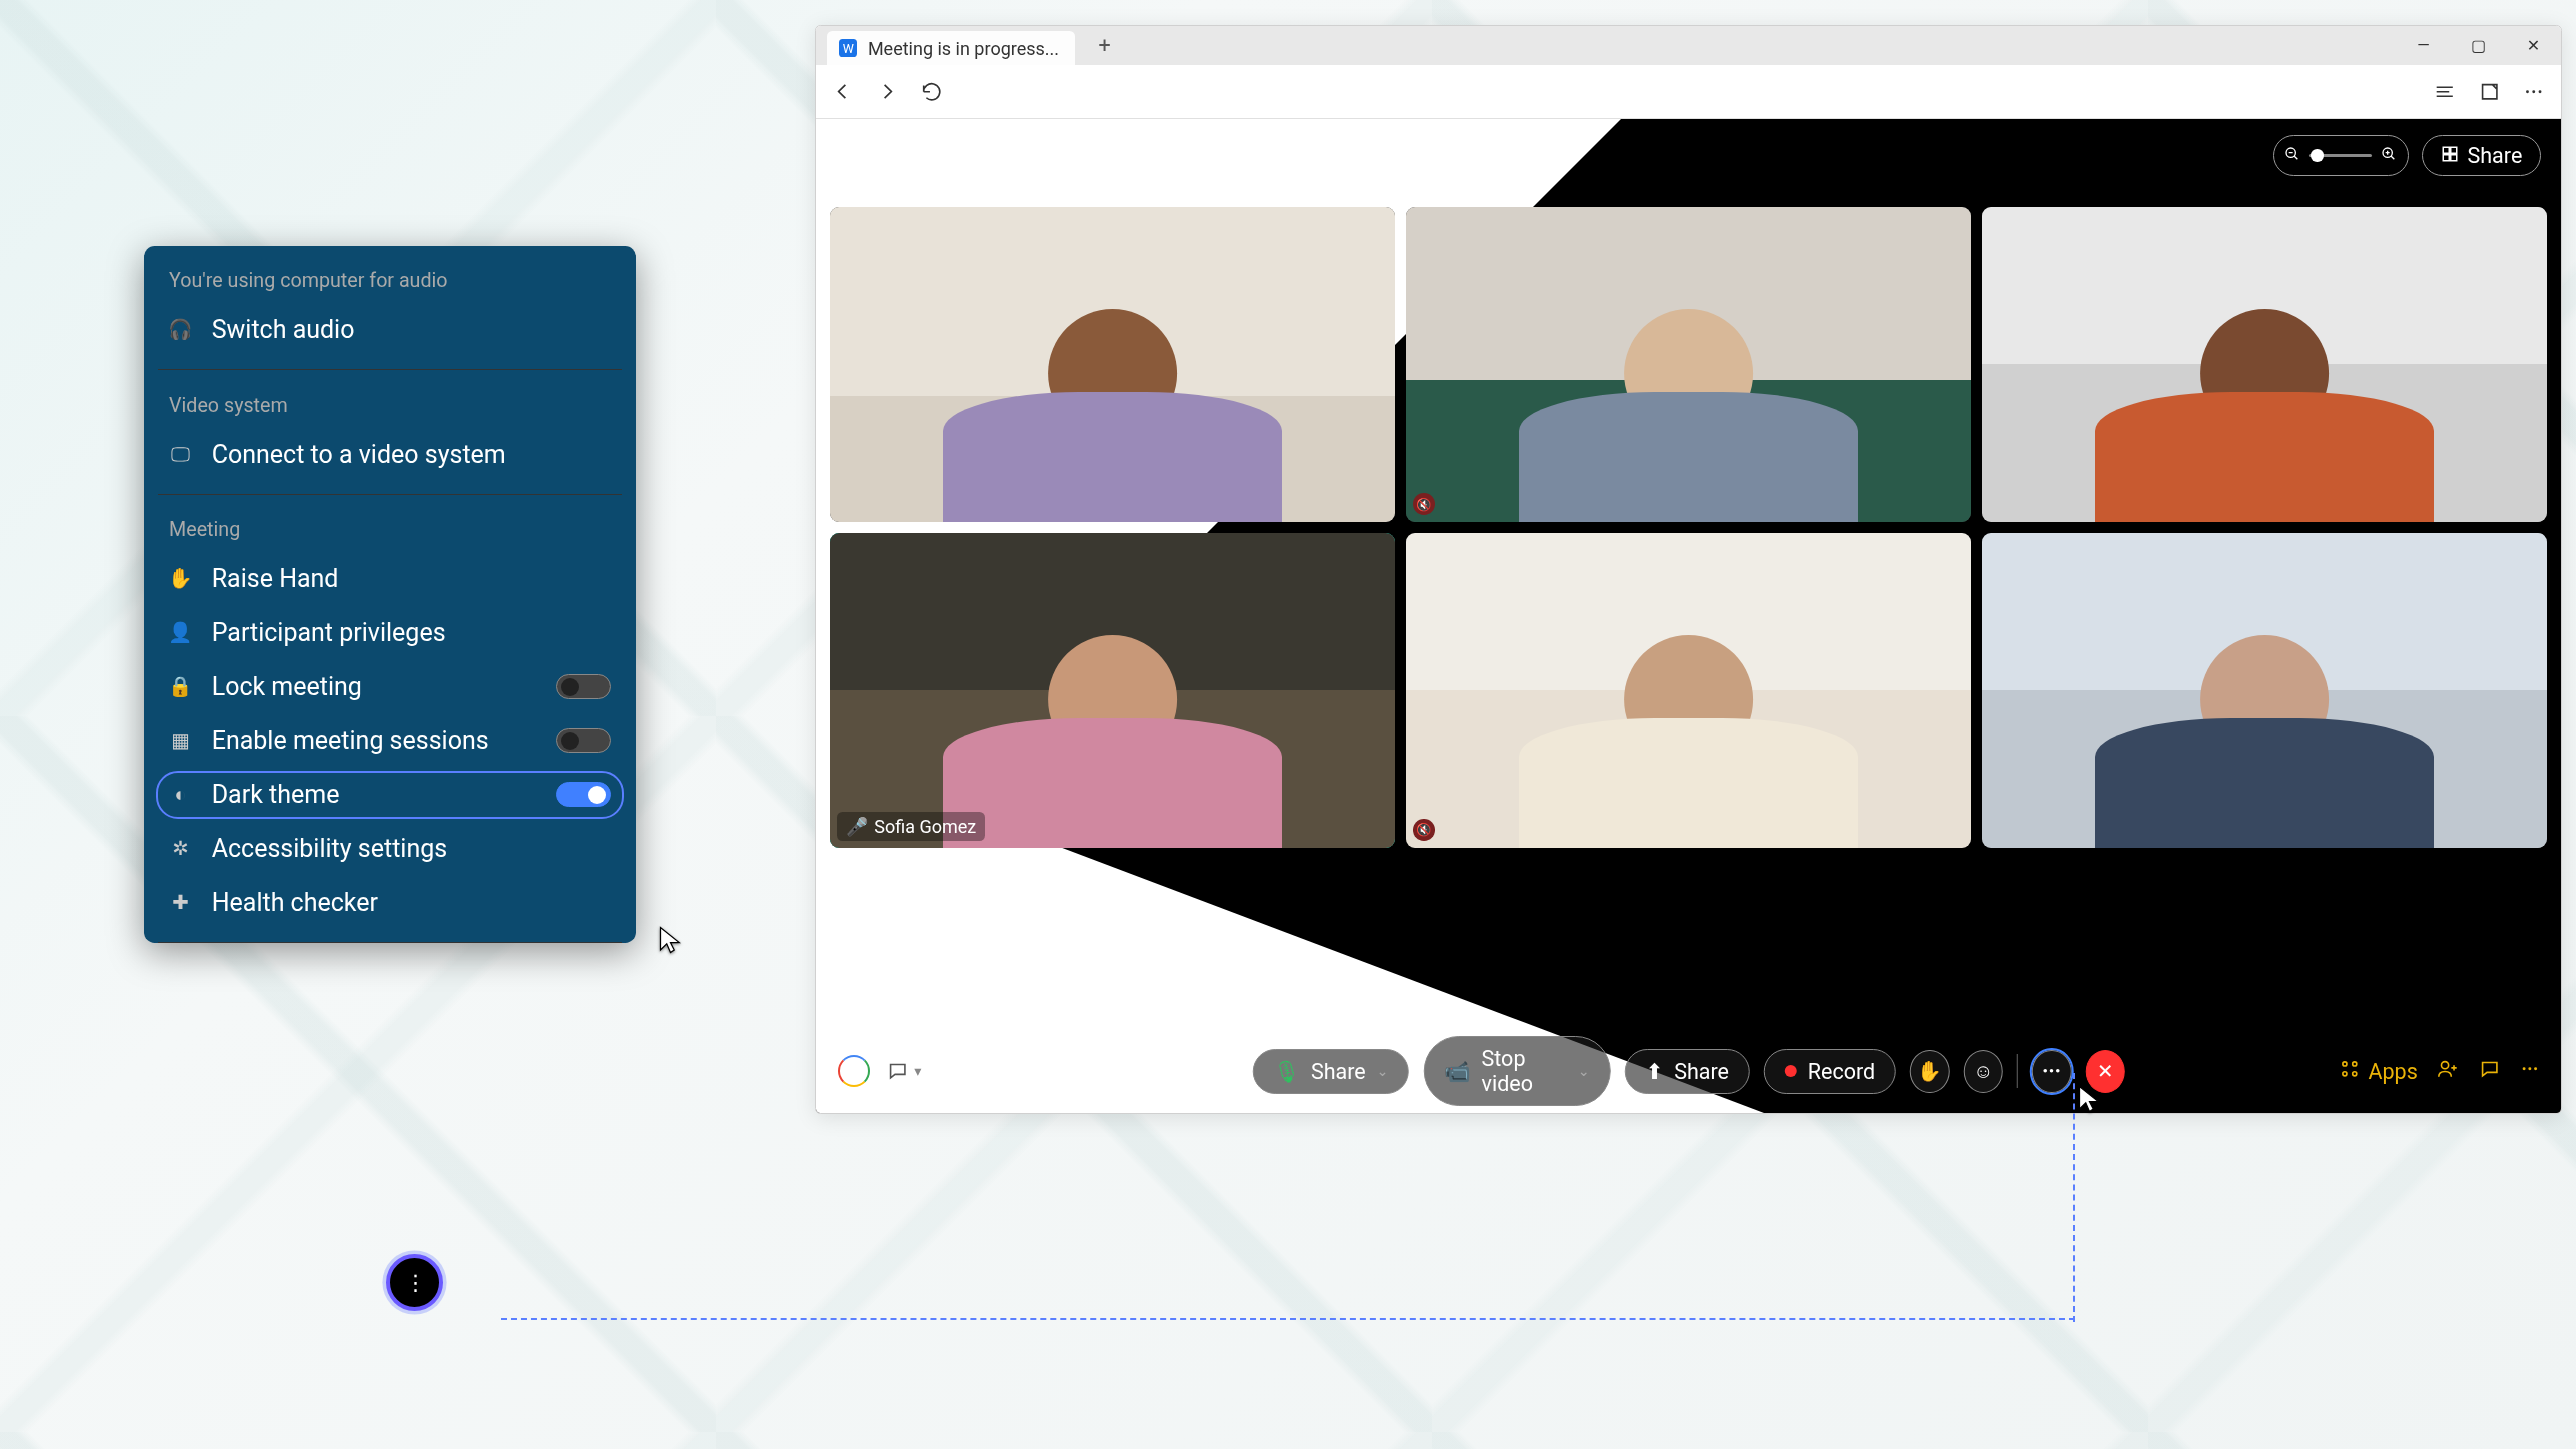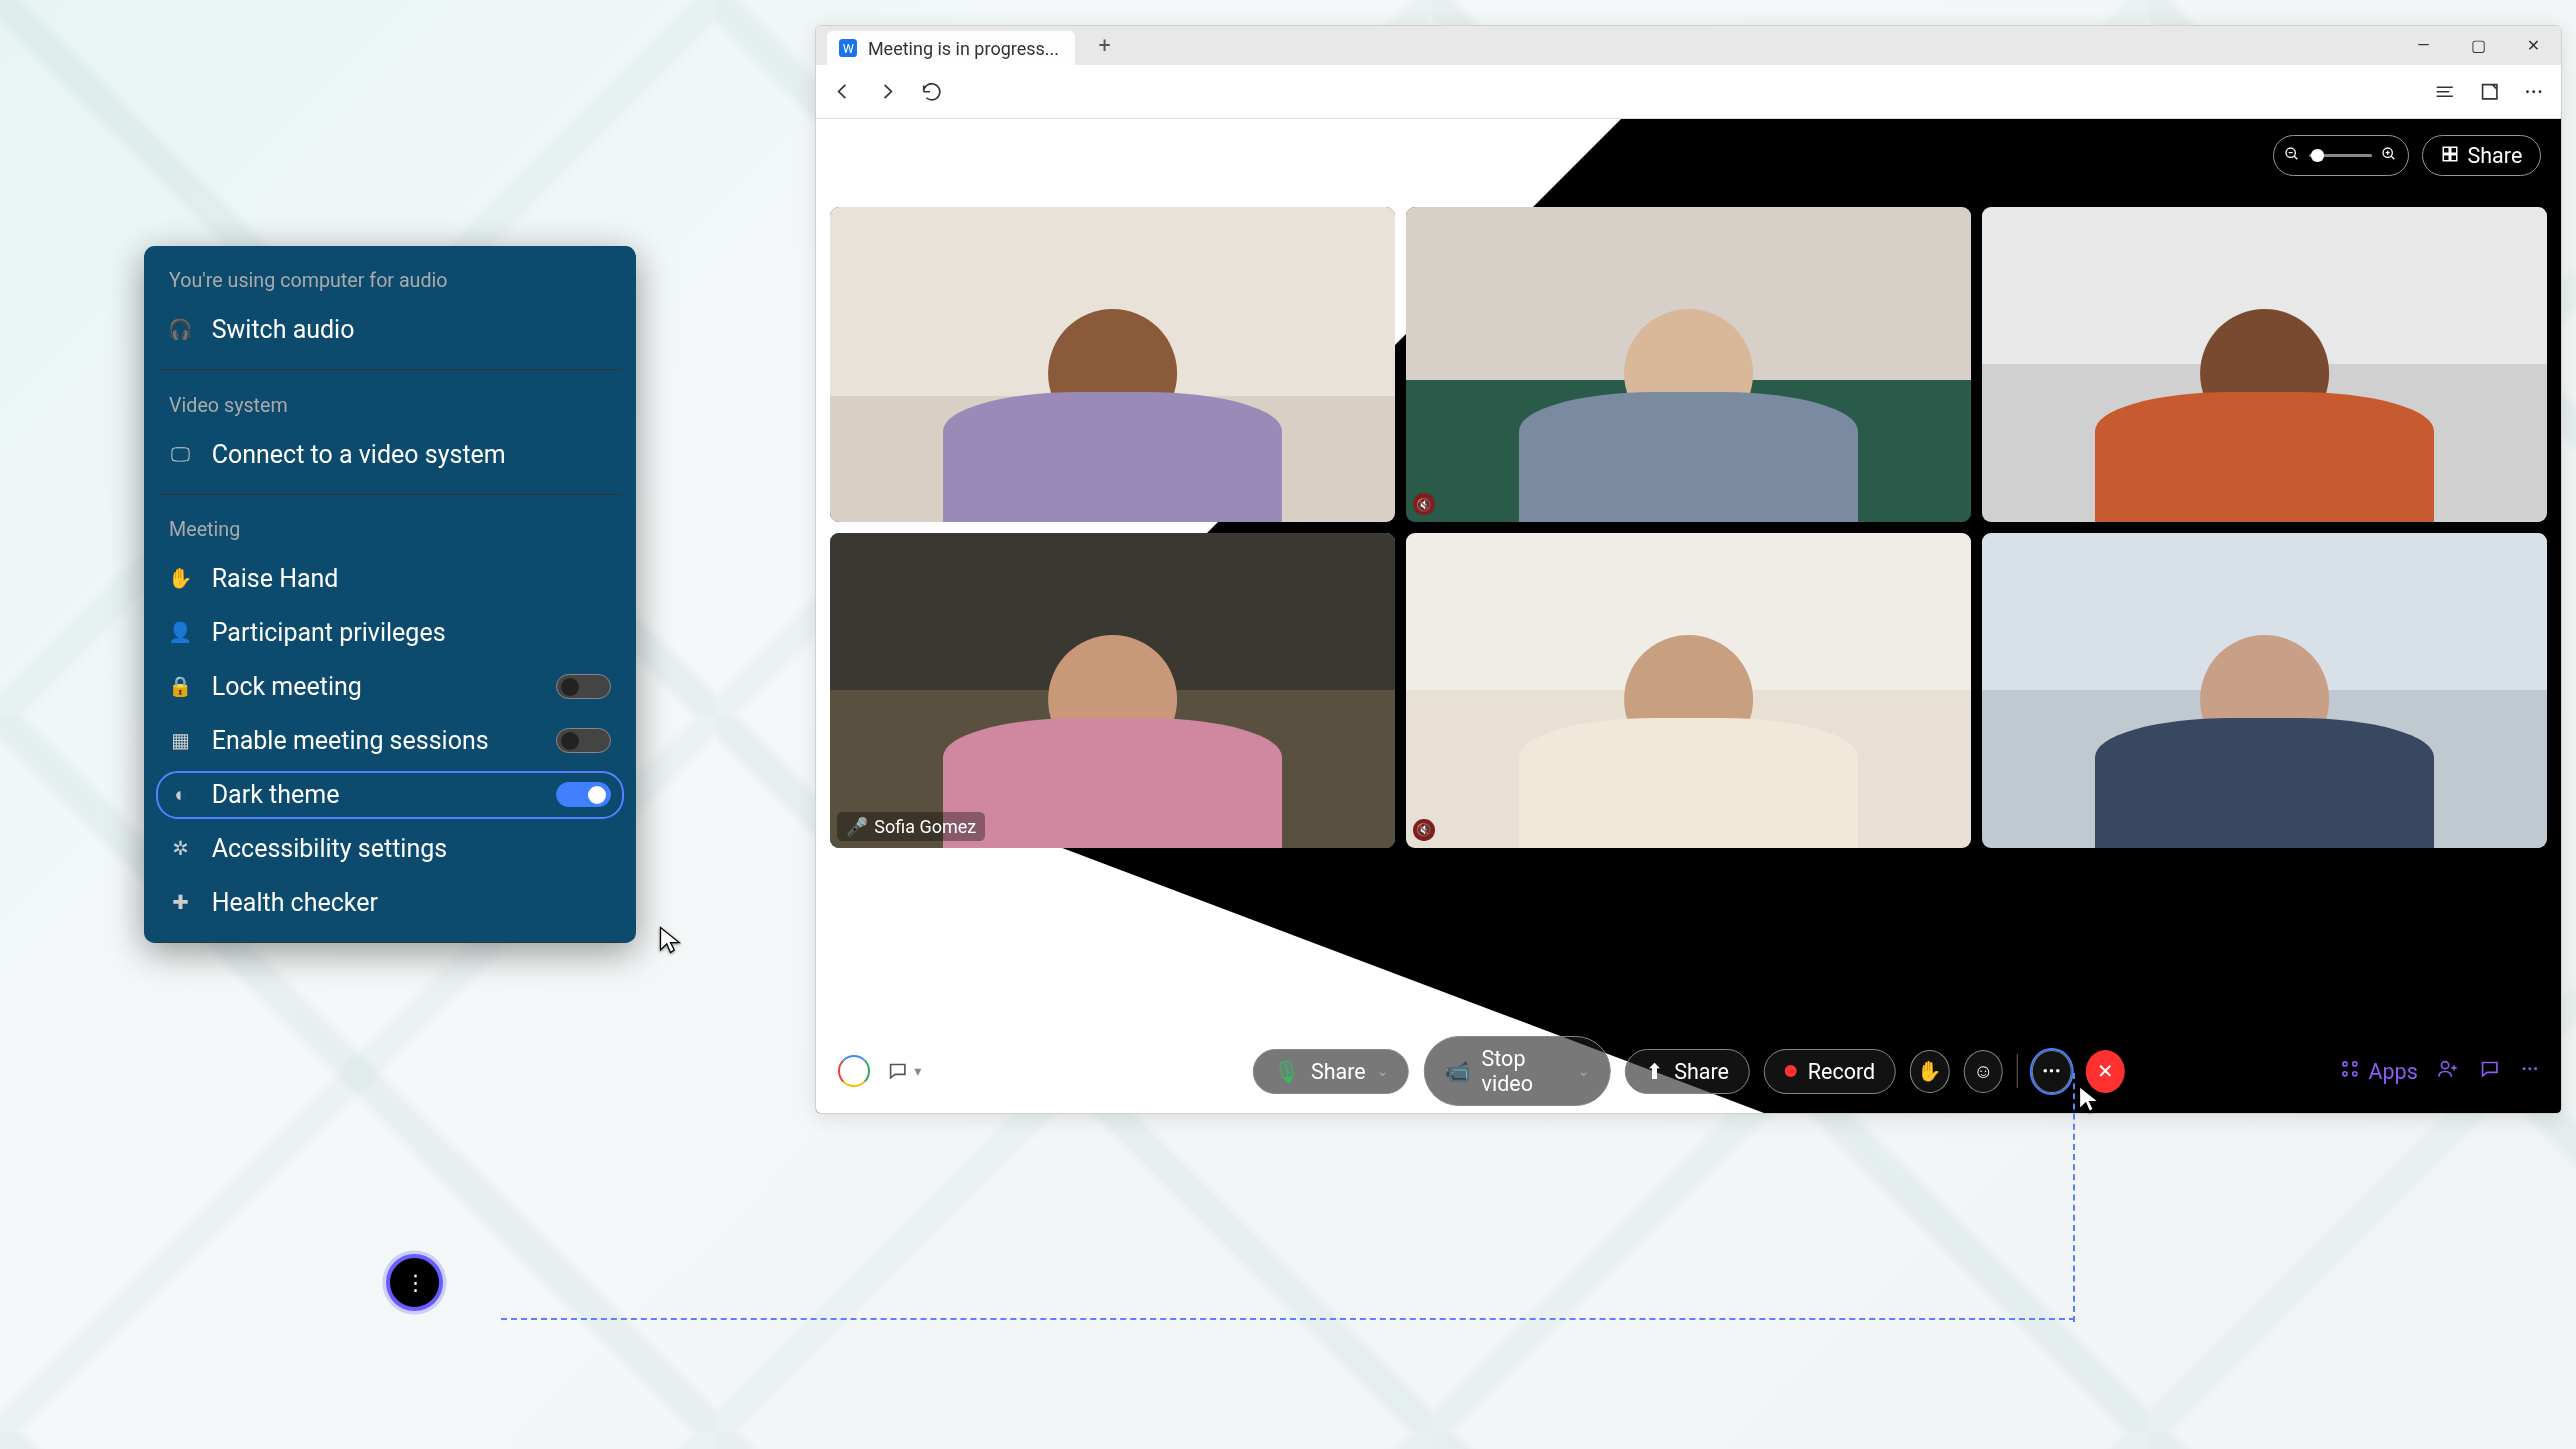--- a/index.html
+++ b/index.html
@@ -300,21 +300,21 @@
     border:1.3px solid #888;
     display:flex;align-items:center;justify-content:center;
     color:#fff;
     background: rgba(30,30,30,0.6);
     font-size:19.7px;
   }
   .round-btn.end{ background:#ff3030;border-color:#ff3030;}
   .round-btn.more-active{ outline:2.7px solid #4080ff; }
   .vr { width:0.9px;height:34px;background:#666; }
   .center-group{position:absolute;left:50%;transform:translateX(-50%);display:flex;align-items:center;gap:14.3px;}
-  .right-group{position:absolute;right:21.5px;display:flex;align-items:center;gap:19.7px;color:#8b5cf6;font-size:21.5px;}
+  .right-group{position:absolute;right:21.5px;display:flex;align-items:center;gap:19.7px;color:#eab308;font-size:21.5px;}
 
   
   .popup {
     position: absolute;
     left: 144px;
     top: 240px;
     width: 492px;
     background: #0c4a6e;
     border-radius: 10.7px;
     color: #fff;

